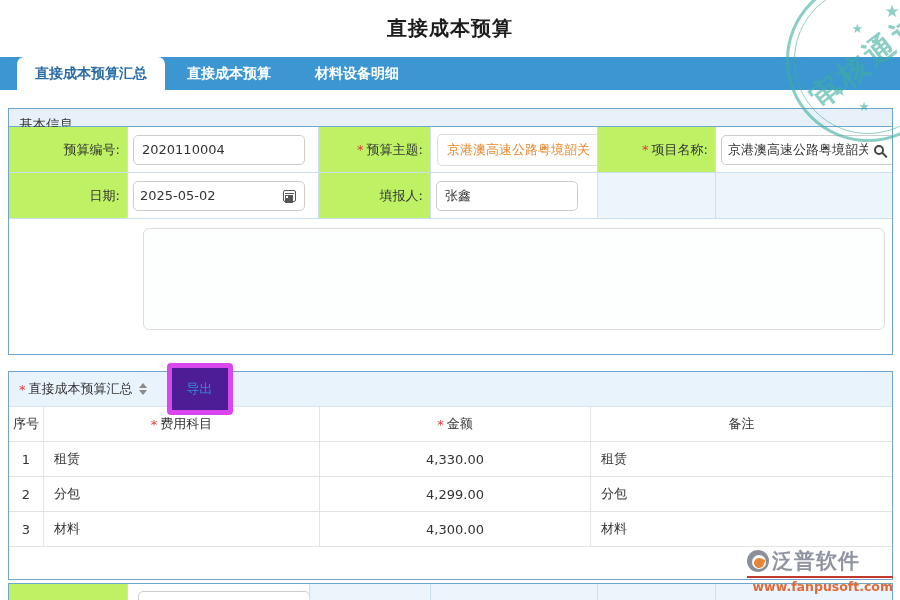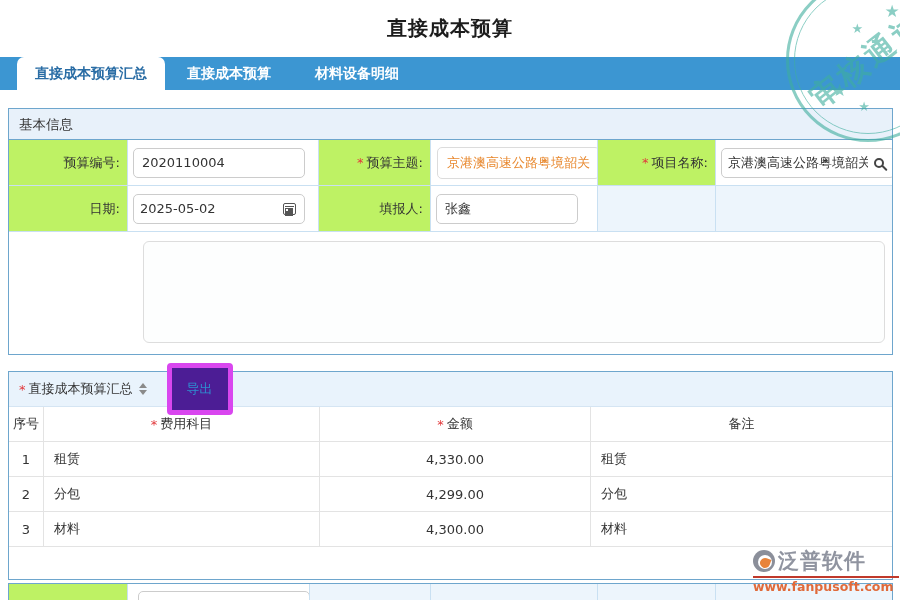--- a/index.html
+++ b/index.html
@@ -41,21 +41,21 @@
     padding: 0 18px;
   }
   
   .panel {
     position: absolute; left: 8px; width: 885px;
     border: 1px solid #6ea6cd;
     background: #fff;
   }
   .panel-basic { top: 108px; height: 247px; }
   .panel-header {
-    height: 31px; line-height: 30px;
+    height: 18px; line-height: 30px;
     background: #e8f1fa;
     border-bottom: 1px solid #6ea6cd;
     padding-left: 10px;
     font-size: 13.5px; color: #333;
   }
   .form-grid {
     display: grid;
     grid-template-columns: 119px 191px 112px 167px 118px 1fr;
     grid-template-rows: 46px 46px 122px;
   }
@@ -222,22 +222,22 @@
     font-size: 30px; font-weight: bold;
     color: #3fae9e; letter-spacing: 4px; white-space: nowrap;
   }
   .stamp .star { position: absolute; color: #3fae9e; font-size: 17px; }
   .stamp .s1 { left: 28%; top: 62%; }
   .stamp .s2 { left: 44%; top: 74%; font-size: 13px; }
   .stamp .s3 { left: 60%; top: 14%; }
   .stamp .s4 { left: 40%; top: 26%; font-size: 13px; }
   
   .logo {
-    position: absolute; right: 1px; top: 547px;
-    width: 146px; z-index: 30; text-align: left;
+    position: absolute; right: 7px; top: 547px;
+    width: 146px; z-index: 30; text-align: right;
   }
   .logo-top { display: flex; align-items: center; justify-content: flex-start; }
   .logo-icon {
     position: relative; width: 22px; height: 22px; flex: none;
     border-radius: 50%;
     background: #8b8f9a;
     margin-right: 3px; overflow: hidden;
   }
   .logo-icon::before {
     content: ""; position: absolute; left: 5px; top: 5px;

